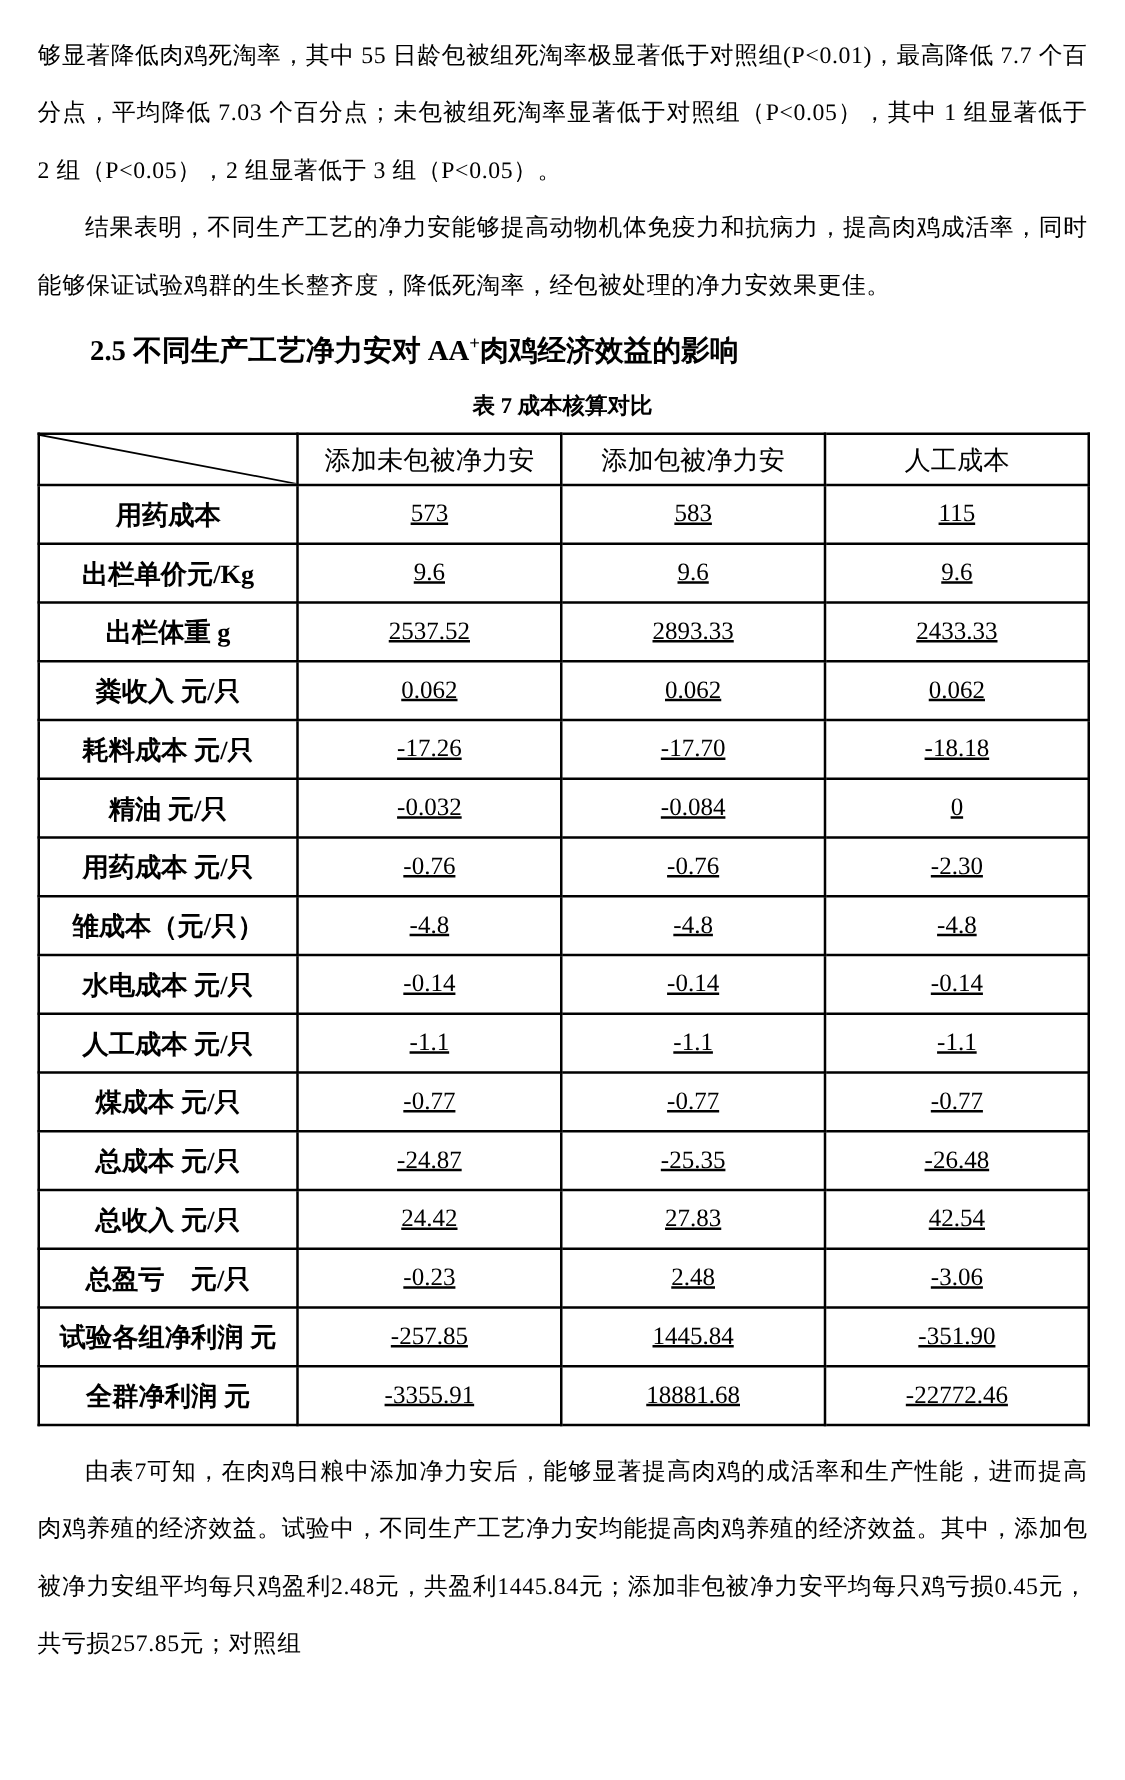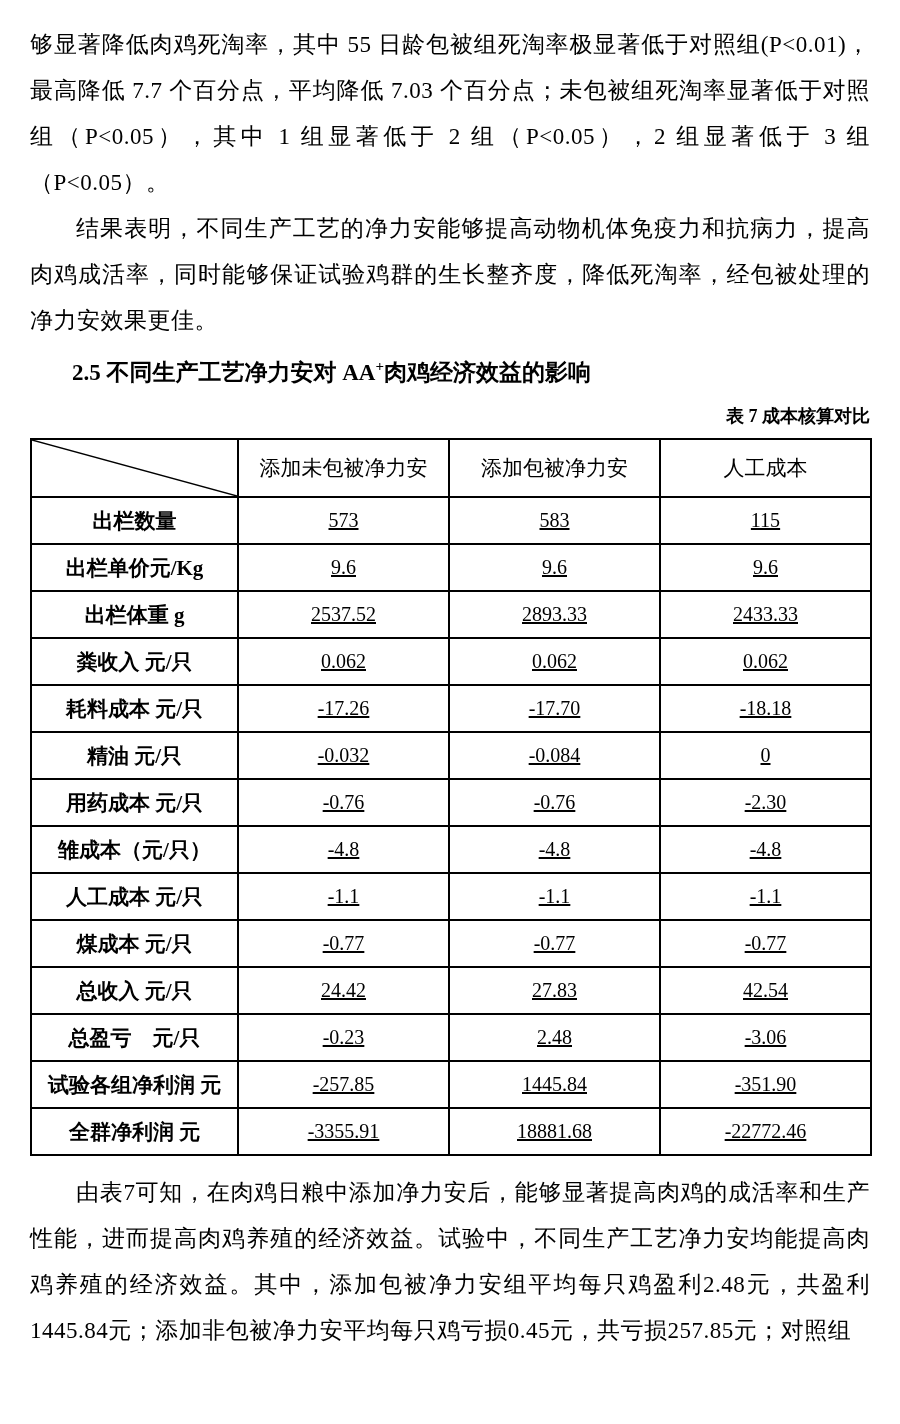--- a/index.html
+++ b/index.html
@@ -7,21 +7,21 @@
   body {
     width: 900px;
     height: 1424px;
     color: #000000;
     font-family: "Liberation Serif", "DejaVu Serif", serif;
     overflow: hidden;
   }
   .page { padding: 22px 30px 0 30px; }
 
   .para {
-    font-size: 23px;
+    font-size: 19px;
     line-height: 46px;
     text-align: justify;
     letter-spacing: 0.5px;
   }
   .indent { text-indent: 2em; }
 
   .section-heading {
     font-size: 23px;
     line-height: 46px;
     font-weight: bold;
@@ -29,40 +29,40 @@
     white-space: nowrap;
     margin-left: 42px;
   }
   .section-heading sup {
     font-size: 15px;
     vertical-align: super;
     line-height: 0;
   }
 
   .table-caption {
-    text-align: right;
+    text-align: center;
     font-weight: bold;
     font-size: 18px;
     line-height: 28px;
     margin-top: 6px;
     margin-bottom: 8px;
   }
 
   table.cost-table {
     width: 840px;
     border-collapse: collapse;
     table-layout: fixed;
   }
   .cost-table th, .cost-table td {
     border: 2px solid #000000;
     text-align: center;
     vertical-align: middle;
     overflow: hidden;
   }
-  .cost-table th { height: 58px; font-weight: normal; font-size: 21px; }
+  .cost-table th { height: 41px; font-weight: normal; font-size: 21px; }
   .cost-table td { height: 47px; }
   .label-cell { font-weight: bold; font-size: 21px; }
   .value-cell { font-size: 20px; text-decoration: underline; }
 
   .diag-cell { position: relative; padding: 0; }
   .diag-cell svg { position: absolute; left: 0; top: 0; width: 100%; height: 100%; display: block; }
 </style>
 </head>
 <body>
 
@@ -90,21 +90,21 @@
               <line x1="0" y1="0" x2="100" y2="100" stroke="#000" stroke-width="1.4" vector-effect="non-scaling-stroke"></line>
             </svg>
         </th>
         <th>添加未包被净力安</th>
         <th>添加包被净力安</th>
         <th>人工成本</th>
       </tr>
     </thead>
     <tbody>
       <tr>
-        <td class="label-cell">出栏数量</td>
+        <td class="label-cell">用药成本</td>
         <td class="value-cell">573</td>
         <td class="value-cell">583</td>
         <td class="value-cell">115</td>
       </tr>
       <tr>
         <td class="label-cell">出栏单价元/Kg</td>
         <td class="value-cell">9.6</td>
         <td class="value-cell">9.6</td>
         <td class="value-cell">9.6</td>
       </tr>
@@ -138,32 +138,44 @@
         <td class="value-cell">-0.76</td>
         <td class="value-cell">-2.30</td>
       </tr>
       <tr>
         <td class="label-cell">雏成本（元/只）</td>
         <td class="value-cell">-4.8</td>
         <td class="value-cell">-4.8</td>
         <td class="value-cell">-4.8</td>
       </tr>
       <tr>
+        <td class="label-cell">水电成本 元/只</td>
+        <td class="value-cell">-0.14</td>
+        <td class="value-cell">-0.14</td>
+        <td class="value-cell">-0.14</td>
+      </tr>
+      <tr>
         <td class="label-cell">人工成本 元/只</td>
         <td class="value-cell">-1.1</td>
         <td class="value-cell">-1.1</td>
         <td class="value-cell">-1.1</td>
       </tr>
       <tr>
         <td class="label-cell">煤成本 元/只</td>
         <td class="value-cell">-0.77</td>
         <td class="value-cell">-0.77</td>
         <td class="value-cell">-0.77</td>
       </tr>
       <tr>
+        <td class="label-cell">总成本 元/只</td>
+        <td class="value-cell">-24.87</td>
+        <td class="value-cell">-25.35</td>
+        <td class="value-cell">-26.48</td>
+      </tr>
+      <tr>
         <td class="label-cell">总收入 元/只</td>
         <td class="value-cell">24.42</td>
         <td class="value-cell">27.83</td>
         <td class="value-cell">42.54</td>
       </tr>
       <tr>
         <td class="label-cell">总盈亏　元/只</td>
         <td class="value-cell">-0.23</td>
         <td class="value-cell">2.48</td>
         <td class="value-cell">-3.06</td>

